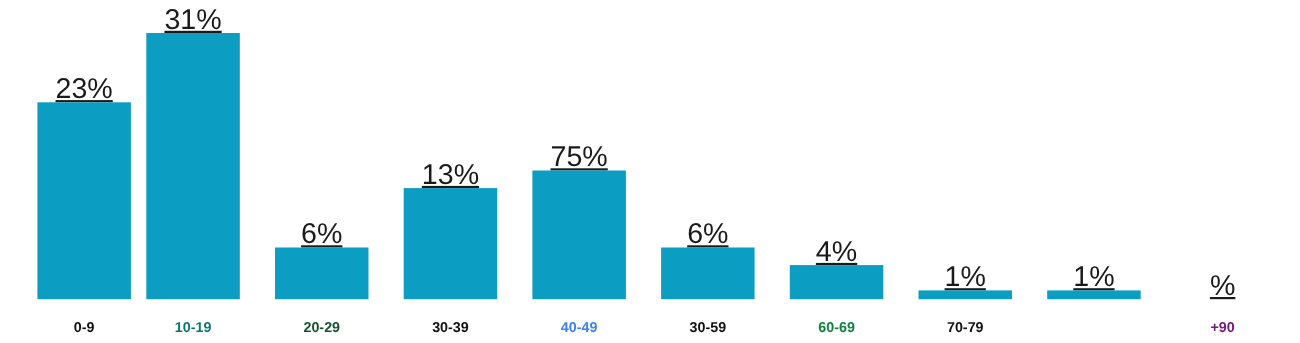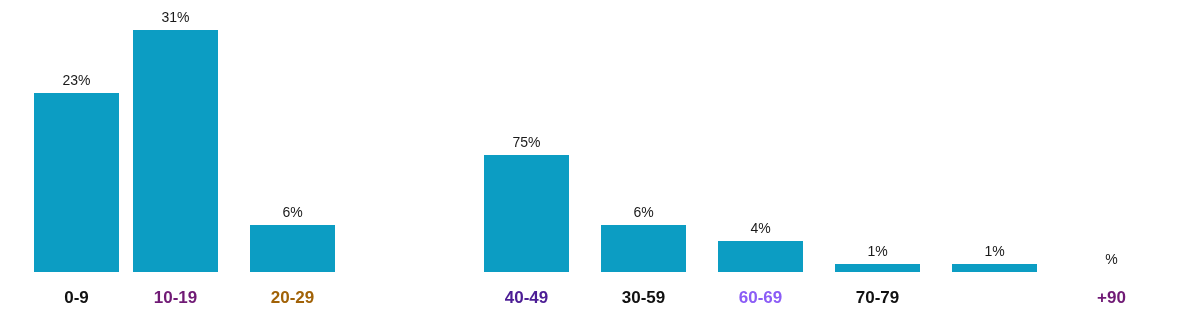--- a/index.html
+++ b/index.html
@@ -42,33 +42,34 @@
     left: 16px;
     width: 85px;
     background: #0C9DC3;
     bottom: 40px;
   }
   .value-label {
     position: absolute;
     left: 0;
     width: 117px;
     text-align: center;
-    font-size: 14px;
+    font-size: 26px;
     font-weight: 400;
     color: #1a1a1a;
     letter-spacing: 0px;
     line-height: 22px;
+    text-decoration: underline;
   }
   .cat-label {
     position: absolute;
     left: 0;
     width: 117px;
     bottom: 2px;
     text-align: center;
-    font-size: 17px;
+    font-size: 13px;
     font-weight: bold;
     color: #111111;
     line-height: 24px;
   }
 </style>
 </head>
 <body>
 
 <div id="chart-root" style="background: rgb(255, 255, 255);">
   <div class="plot-area">
@@ -78,54 +79,61 @@
         <div class="value-label" style="bottom: 221px; color: rgb(26, 26, 26);">23%</div>
         <div class="bar-rect" style="height: 179px; background: rgb(12, 157, 195);"></div>
         <div class="cat-label" style="color: rgb(17, 17, 17);">0-9</div>
       </div>
     </div>
 
     <div class="bar-group" style="left:117px;">
       <div class="bar-col">
         <div class="value-label" style="bottom: 284px; color: rgb(26, 26, 26);">31%</div>
         <div class="bar-rect" style="height: 242px; background: rgb(12, 157, 195);"></div>
-        <div class="cat-label" style="color: #701a75; text-align: center;">10-19</div>
+        <div class="cat-label" style="color: #0f766e; text-align: center;">10-19</div>
       </div>
     </div>
 
     <div class="bar-group" style="left:234px;">
       <div class="bar-col">
         <div class="value-label" style="bottom: 89px; color: rgb(26, 26, 26);">6%</div>
         <div class="bar-rect" style="height: 47px; background: rgb(12, 157, 195);"></div>
-        <div class="cat-label" style="color: #a16207;">20-29</div>
+        <div class="cat-label" style="color: #14532d;">20-29</div>
       </div>
     </div>
 
+    <div class="bar-group" style="left:351px;">
+      <div class="bar-col">
+        <div class="value-label" style="bottom: 143px; color: rgb(26, 26, 26);">13%</div>
+        <div class="bar-rect" style="height: 101px; background: rgb(12, 157, 195);"></div>
+        <div class="cat-label" style="color: rgb(17, 17, 17);">30-39</div>
+      </div>
+    </div>
 
     <div class="bar-group" style="left:468px;">
       <div class="bar-col">
         <div class="value-label" style="bottom: 159px; color: rgb(26, 26, 26);">75%</div>
         <div class="bar-rect" style="height: 117px; background: rgb(12, 157, 195);"></div>
-        <div class="cat-label" style="color: #4c1d95;">40-49</div>
+        <div class="cat-label" style="color: #3b82f6;">40-49</div>
       </div>
     </div>
 
     <div class="bar-group" style="left:585px;">
       <div class="bar-col">
         <div class="value-label" style="bottom: 89px; color: rgb(26, 26, 26);">6%</div>
         <div class="bar-rect" style="height: 47px; background: rgb(12, 157, 195);"></div>
         <div class="cat-label" style="color: rgb(17, 17, 17);">30-59</div>
       </div>
     </div>
 
     <div class="bar-group" style="left:702px;">
       <div class="bar-col">
         <div class="value-label" style="bottom: 73px; color: rgb(26, 26, 26);">4%</div>
         <div class="bar-rect" style="height: 31px; background: rgb(12, 157, 195);"></div>
-        <div class="cat-label" style="color: #8b5cf6;">60-69</div>
+        <div class="cat-label" style="color: #15803d;">60-69</div>
       </div>
     </div>
 
     <div class="bar-group" style="left:819px;">
       <div class="bar-col">
         <div class="value-label" style="bottom: 50px; color: rgb(26, 26, 26);">1%</div>
         <div class="bar-rect" style="height: 8px; background: rgb(12, 157, 195);"></div>
         <div class="cat-label" style="color: rgb(17, 17, 17); margin-top: 32px;">70-79</div>
       </div>
     </div>

